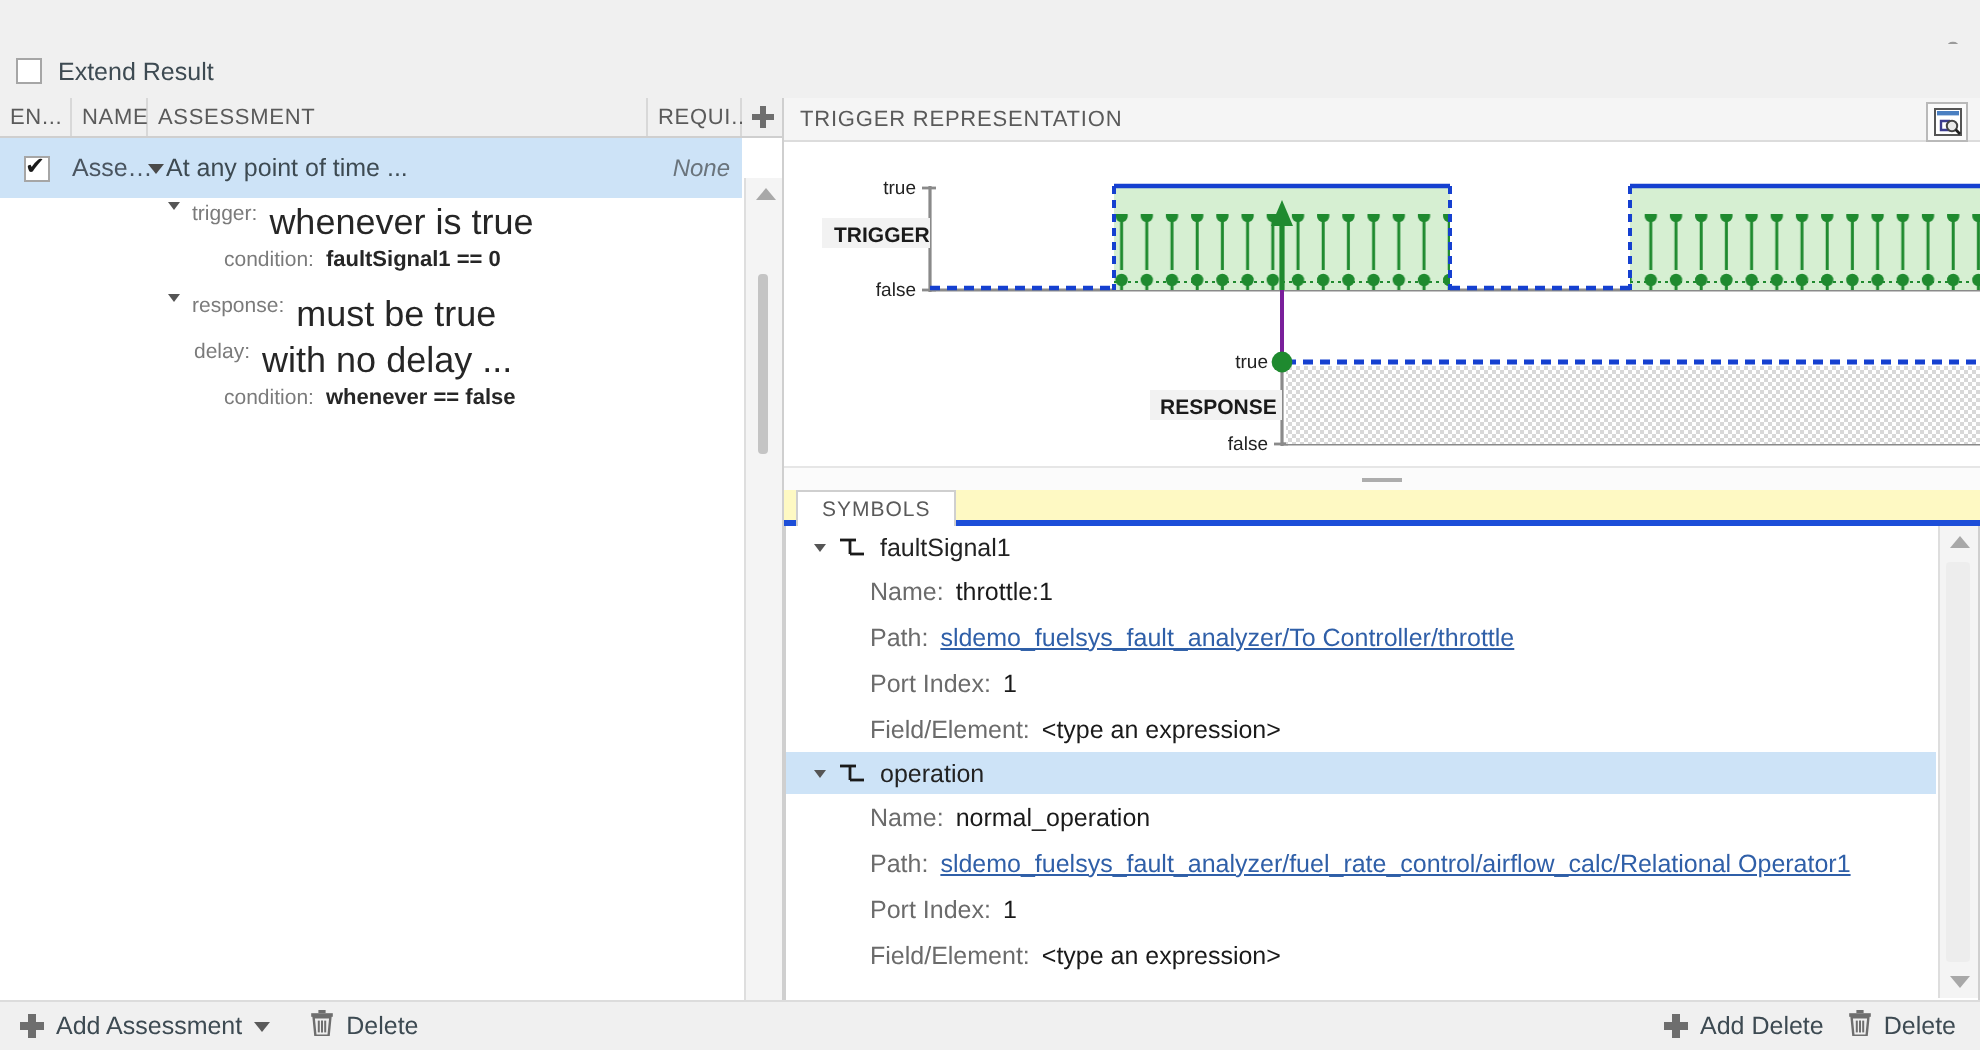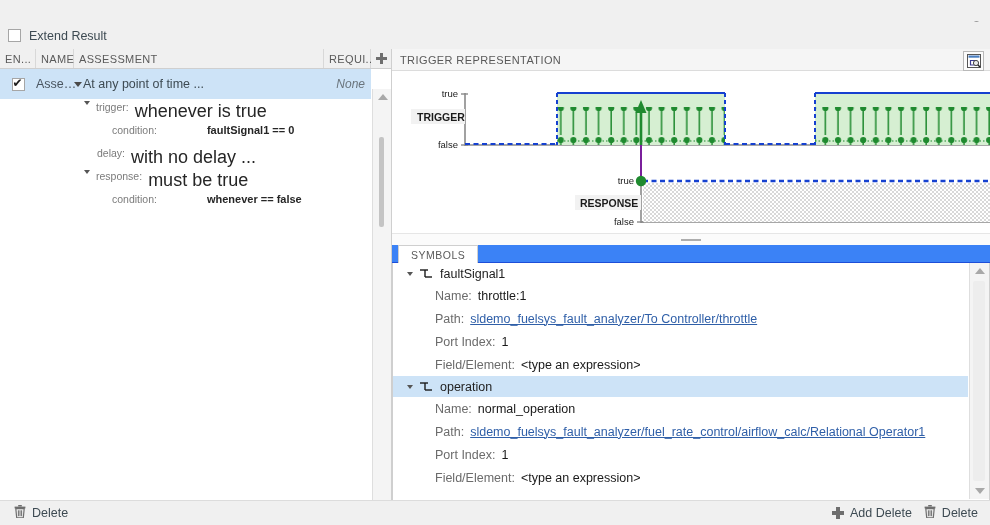--- a/index.html
+++ b/index.html
@@ -137,21 +137,21 @@
   .trow {
     display: flex; align-items: flex-start;
     height: 23px;
     font-size: 13px;
     color: #2f2f2f;
   }
   .tkey { font-size: 10.5px; color: #7b7b7b; margin-right: 6px; }
   .tval { font-size: 18px; color: #262626; }
   .tval.bold { font-weight: bold; font-size: 11px; }
   .ind-1 { padding-left: 84px; }
-  .ind-2 { padding-left: 112px; gap: 44px; }
+  .ind-2 { padding-left: 112px; }
   .ind-delay { padding-left: 97px; }
   .tri-small {
     width: 0; height: 0;
     border-top: 4px solid #555;
     border-left: 3.5px solid transparent;
     border-right: 3.5px solid transparent;
     margin-right: 6px;
   }
 
   
@@ -224,22 +224,22 @@
     display: flex; align-items: center; justify-content: center;
   }
   .splitter-handle {
     width: 20px; height: 2px; background: #adadad;
   }
 
   
   .sym-tabstrip {
     position: relative;
     width: 598px; height: 18px;
-    background: #3b82f6;
-    border-bottom: 1px solid #1d4ed8;
+    background: #fef9c3;
+    border-bottom: 3px solid #1d4ed8;
     box-sizing: border-box;
   }
   .sym-tab {
     position: absolute; left: 6px; top: 0;
     height: 18px; padding: 0 12px;
     background: #ffffff;
     border: 1px solid #cfcfcf; border-bottom: none;
     display: flex; align-items: center;
     font-size: 10.5px; color: #5a5a5a; letter-spacing: .5px;
     box-sizing: border-box;
@@ -356,29 +356,29 @@
           <span class="tri-small"></span>
           <span class="tkey">trigger:</span>
           <span class="tval">whenever is true</span>
         </div>
 
         <div class="trow ind-2">
           <span class="tkey">condition:</span>
           <span class="tval bold">faultSignal1 == 0</span>
         </div>
 
-        <div class="trow ind-delay">
-          <span class="tkey">delay:</span>
-          <span class="tval">with no delay ...</span>
-        </div>
-
         <div class="trow ind-1">
           <span class="tri-small"></span>
           <span class="tkey">response:</span>
           <span class="tval">must be true</span>
+        </div>
+
+        <div class="trow ind-delay">
+          <span class="tkey">delay:</span>
+          <span class="tval">with no delay ...</span>
         </div>
 
         <div class="trow ind-2">
           <span class="tkey">condition:</span>
           <span class="tval bold">whenever == false</span>
         </div>
 
       </div>
 
       <div class="lp-scroll">
@@ -546,20 +546,25 @@
         <div class="sb-thumb" style="top:18px;height:200px;background:#ededed;left:3px;width:12px;"></div>
         <div class="sb-arrow sb-bottom">
             <span class="down"></span>
           </div>
       </div>
     </div>
 
   </div>
 
   <div class="bottom-bar">
+    <div class="bbtn" style="margin-left:4px;">
+      <span class="plus-ico2"></span>
+      <span class="lbl">Add Assessment</span>
+      <span class="caret-sm"></span>
+    </div>
     <div class="bbtn" style="margin-left:8px;">
       <span>
         <svg width="12" height="13" viewBox="0 0 12 13">
           <rect x="0.6" y="1.6" width="10.8" height="1.8" fill="#6e6e6e"></rect>
           <rect x="4.2" y="0" width="3.6" height="1.5" fill="#6e6e6e"></rect>
           <path d="M1.8 3.6 L10.2 3.6 L9.3 12.8 L2.7 12.8 Z" fill="none" stroke="#6e6e6e" stroke-width="1.2"></path>
           <line x1="4.4" y1="5.3" x2="4.4" y2="11.2" stroke="#6e6e6e" stroke-width="1"></line>
           <line x1="6" y1="5.3" x2="6" y2="11.2" stroke="#6e6e6e" stroke-width="1"></line>
           <line x1="7.6" y1="5.3" x2="7.6" y2="11.2" stroke="#6e6e6e" stroke-width="1"></line>
         </svg>

